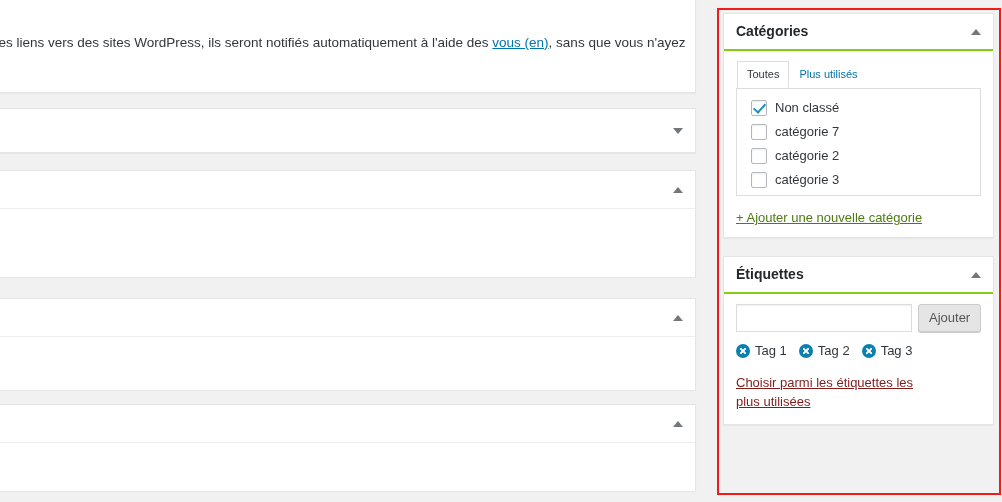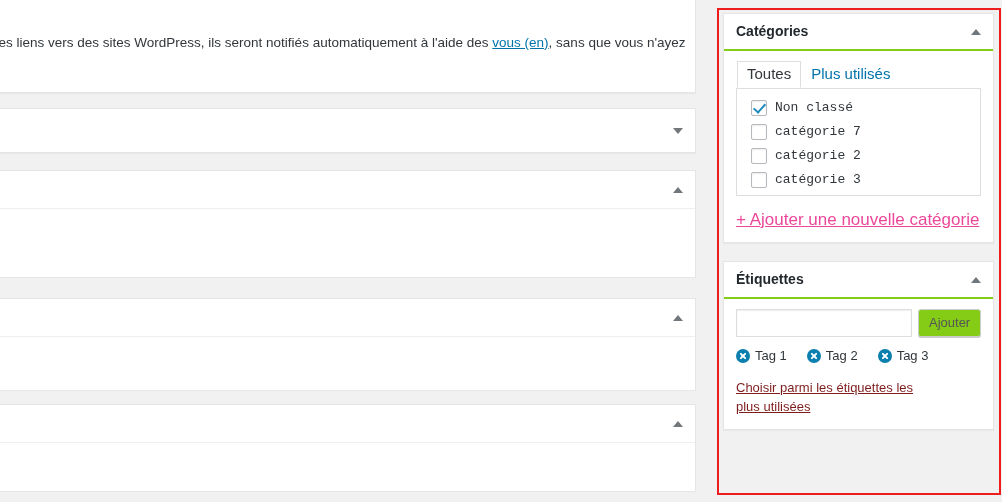--- a/index.html
+++ b/index.html
@@ -131,21 +131,21 @@
     z-index: 2;
   }
   .cat-tabs li {
     float: left;
     margin: 0;
     padding: 0;
   }
   .cat-tab {
     display: block;
     padding: 4px 9px 5px 9px;
-    font-size: 15px;
+    font-size: 11px;
     line-height: 16px;
     color: #0073aa;
     text-decoration: none;
     border: 1px solid transparent;
     border-bottom: none;
     cursor: pointer;
   }
   .cat-tab.active {
     color: #32373c;
     background: #ffffff;
@@ -156,21 +156,20 @@
   .cat-checklist-box {
     clear: both;
     border: 1px solid #dddddd;
     background: #ffffff;
     height: 108px;
     box-sizing: border-box;
     padding: 7px 6px 0 6px;
     overflow: hidden;
     position: relative;
     z-index: 1;
-    font-family: Liberation Mono, monospace;
   }
   .cat-item {
     display: flex;
     align-items: center;
     height: 24px;
     margin: 0 0 0 8px;
   }
   .cb {
     width: 16px;
     height: 16px;
@@ -198,22 +197,22 @@
   .cat-label {
     font-size: 13px;
     line-height: 1.4;
     color: #32373c;
     cursor: pointer;
   }
 
   .add-cat-link {
     display: inline-block;
     margin-top: 14px;
-    font-size: 17px;
-    color: #ec4899;
+    font-size: 13px;
+    color: #4d7c0f;
     text-decoration: underline;
     cursor: pointer;
   }
 
   
   #tags-metabox { margin-top: 18px; }
   .tag-input-row {
     display: flex;
     align-items: flex-start;
     gap: 6px;
@@ -230,21 +229,21 @@
     font-family: "Liberation Sans", sans-serif;
     font-size: 13px;
     color: #32373c;
     box-shadow: inset 0 1px 2px rgba(0,0,0,.07);
     outline: none;
   }
   .tag-add-btn {
     height: 28px;
     box-sizing: border-box;
     padding: 0 10px;
-    background: #84cc16;
+    background: #e5e5e5;
     border: 1px solid #cccccc;
     border-radius: 3px;
     color: #555555;
     font-family: "Liberation Sans", sans-serif;
     font-size: 13px;
     line-height: 26px;
     cursor: pointer;
     box-shadow: 0 1px 0 #cccccc;
     white-space: nowrap;
   }
@@ -252,21 +251,21 @@
     font-size: 12.5px;
     font-style: italic;
     color: #666666;
     margin: 0 0 12px 0;
     line-height: 1.4;
   }
   .tag-chips {
     display: flex;
     align-items: center;
     flex-wrap: wrap;
-    gap: 8px;
+    gap: 0;
     margin-bottom: 14px;
   }
   .tag-chip {
     display: inline-flex;
     align-items: center;
     margin-right: 12px;
     font-size: 13px;
     line-height: 1.4;
     color: #32373c;
   }

